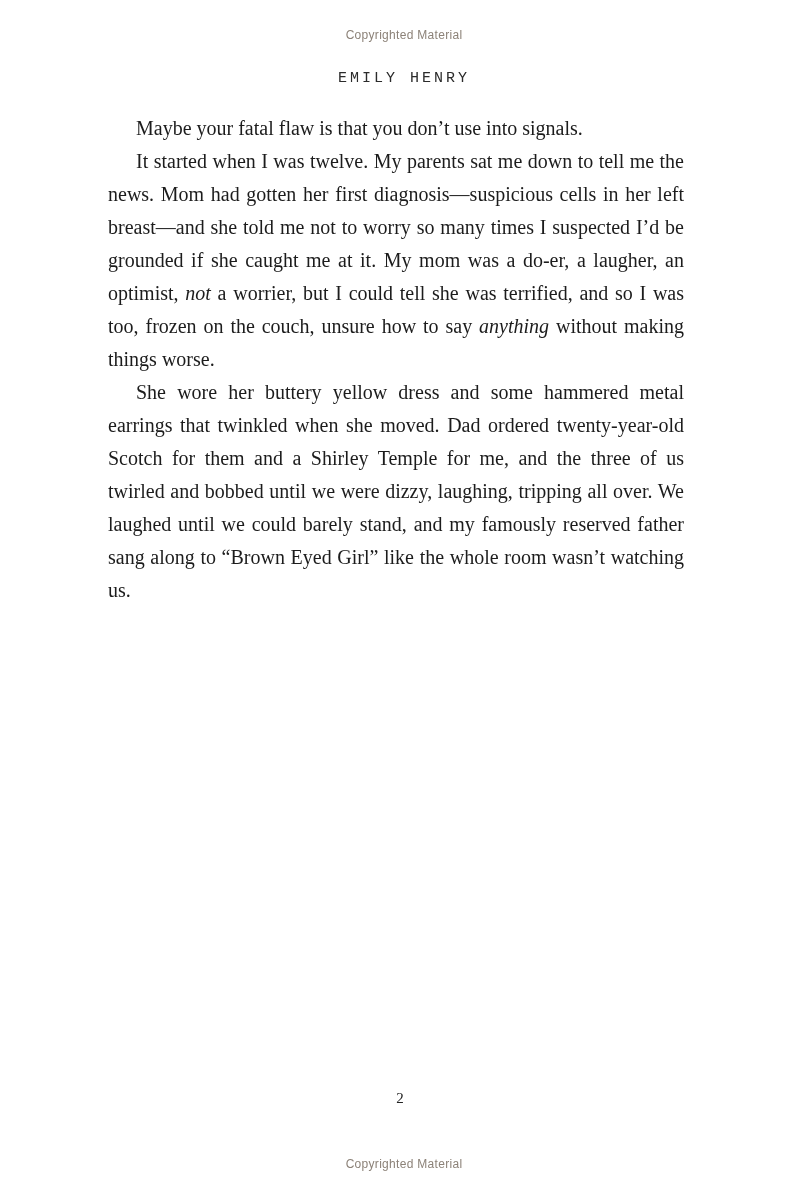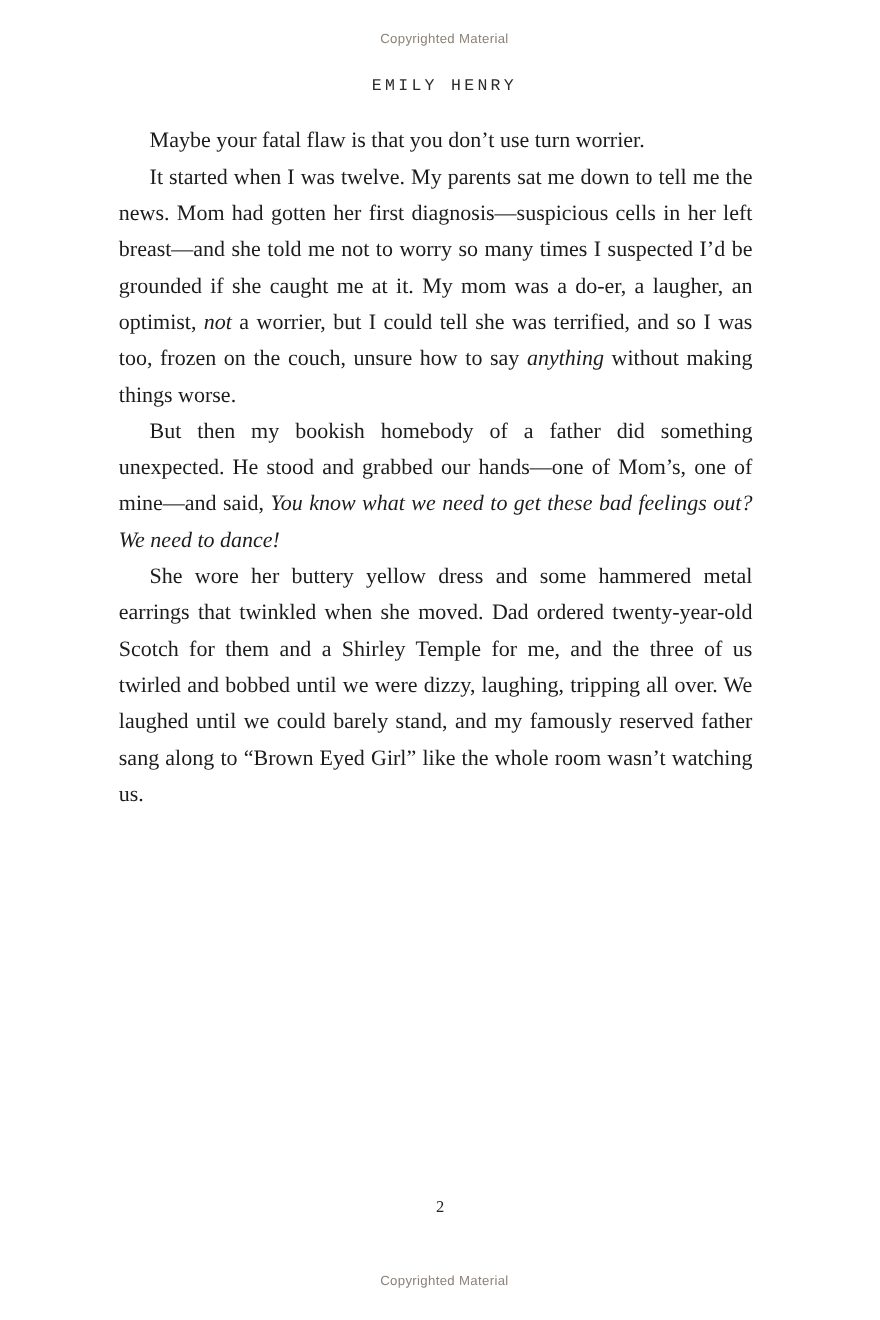--- a/index.html
+++ b/index.html
@@ -68,23 +68,22 @@
 </head>
 <body>
 
 <div class="page">
 
   <div class="copyright top">Copyrighted Material</div>
 
   <div class="running-header">EMILY HENRY</div>
 
   <div class="body-text">
-      <p><span>Maybe your fatal flaw is that you don’t use turn worrier.</span></p>
+      <p><span>Maybe your fatal flaw is that you don’t use into signals.</span></p>
       <p><span>It started when I was twelve. My parents sat me down to tell me the news. Mom had gotten her first diagnosis—suspicious cells in her left breast—and she told me not to worry so many times I suspected I’d be grounded if she caught me at it. My mom was a do-er, a laugher, an optimist, </span><em>not</em><span> a worrier, but I could tell she was terrified, and so I was too, frozen on the couch, unsure how to say </span><em>anything</em><span> without making things worse.</span></p>
-      <p><span>But then my bookish homebody of a father did something unexpected. He stood and grabbed our hands—one of Mom’s, one of mine—and said, </span><em>You know what we need to get these bad feelings out? We need to dance!</em></p>
       <p><span>She wore her buttery yellow dress and some hammered metal earrings that twinkled when she moved. Dad ordered twenty-year-old Scotch for them and a Shirley Temple for me, and the three of us twirled and bobbed until we were dizzy, laughing, tripping all over. We laughed until we could barely stand, and my famously reserved father sang along to “Brown Eyed Girl” like the whole room wasn’t watching us.</span></p>
     </div>
 
   <div class="page-number">2</div>
 
   <div class="copyright bottom">Copyrighted Material</div>
 
 </div>
 
 </body></html>

